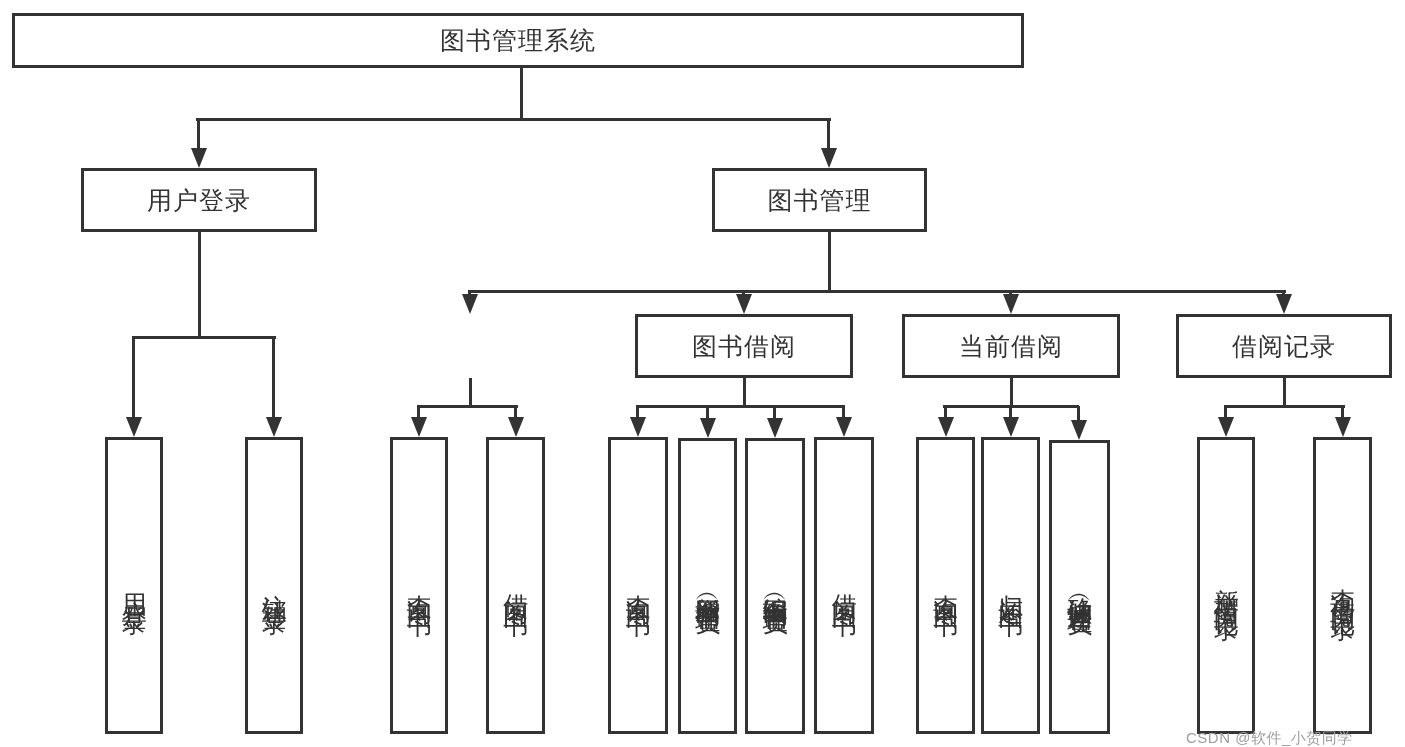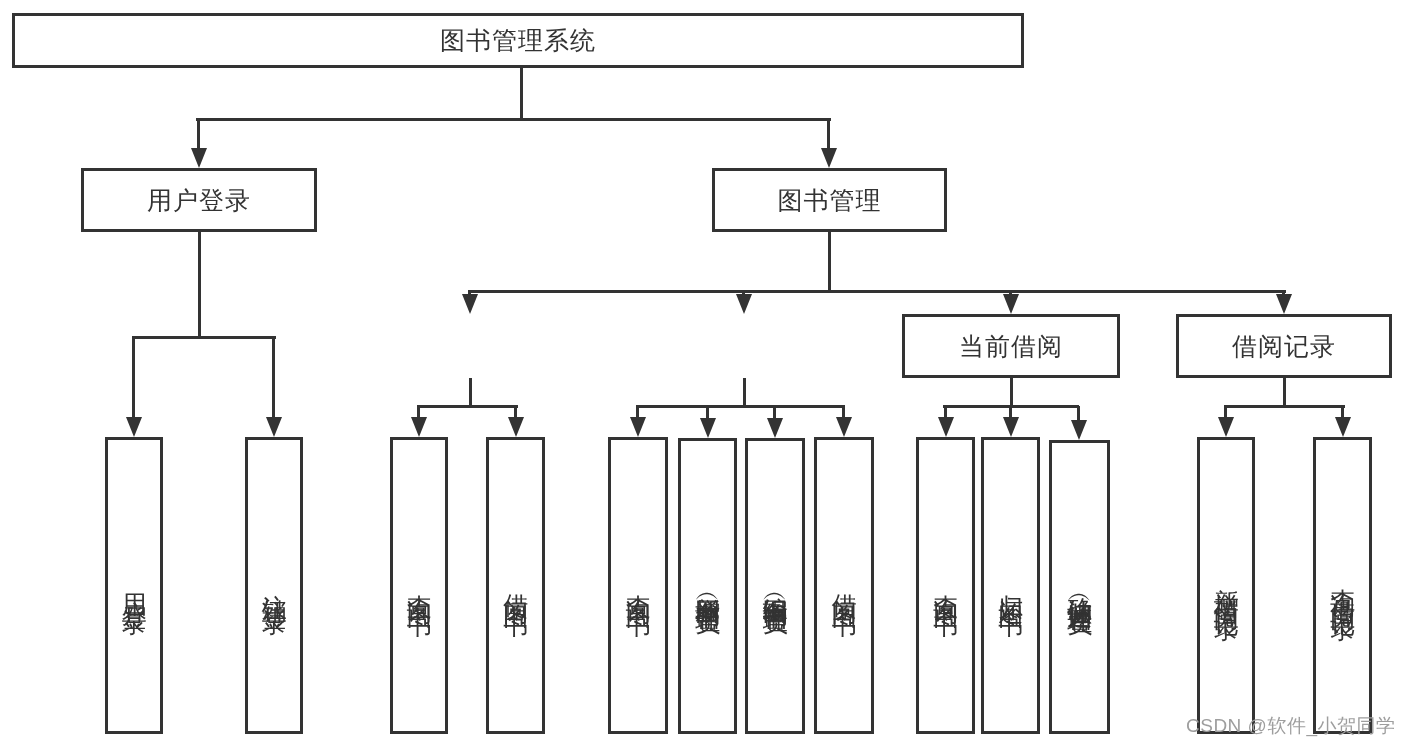--- a/index.html
+++ b/index.html
@@ -44,44 +44,47 @@
     left: -6px;
     bottom: -19px;
     width: 0; height: 0;
     border-left: 8px solid transparent;
     border-right: 8px solid transparent;
     border-top: 20px solid var(--line, #333333);
   }
   .watermark {
     position: absolute;
     left: 1186px;
-    top: 713px;
-    font-size: 19px;
+    top: 729px;
+    font-size: 15px;
     letter-spacing: 0.5px;
     color: var(--wm, #9e9e9e);
     z-index: 10;
     white-space: nowrap;
   }
 </style>
 </head>
 <body>
 
 <div class="canvas">
 
   <div class="box hbox" style="left:12px;top:13px;width:1012px;height:55px">
     <span>图书管理系统</span>
   </div>
 
   <div class="box hbox" style="left:81px;top:168px;width:236px;height:64px">
     <span>用户登录</span>
   </div>
-  <div class="box hbox" style="left:712px;top:168px;width:235px;height:64px">
+  <div class="box hbox" style="left:712px;top:168px;width:215px;height:64px">
     <span>图书管理</span>
   </div>
 
+  <div class="box hbox" style="left:635px;top:314px;width:218px;height:64px">
+    <span>图书借阅</span>
+  </div>
   <div class="box hbox" style="left:1176px;top:314px;width:216px;height:64px">
     <span>借阅记录</span>
   </div>
   <div class="box hbox" style="left:902px;top:314px;width:218px;height:64px">
     <span>当前借阅</span>
   </div>
 
   <div class="box vbox" style="left:105px;top:437px;width:58px;height:297px">
     <span>用户登录</span>
   </div>

